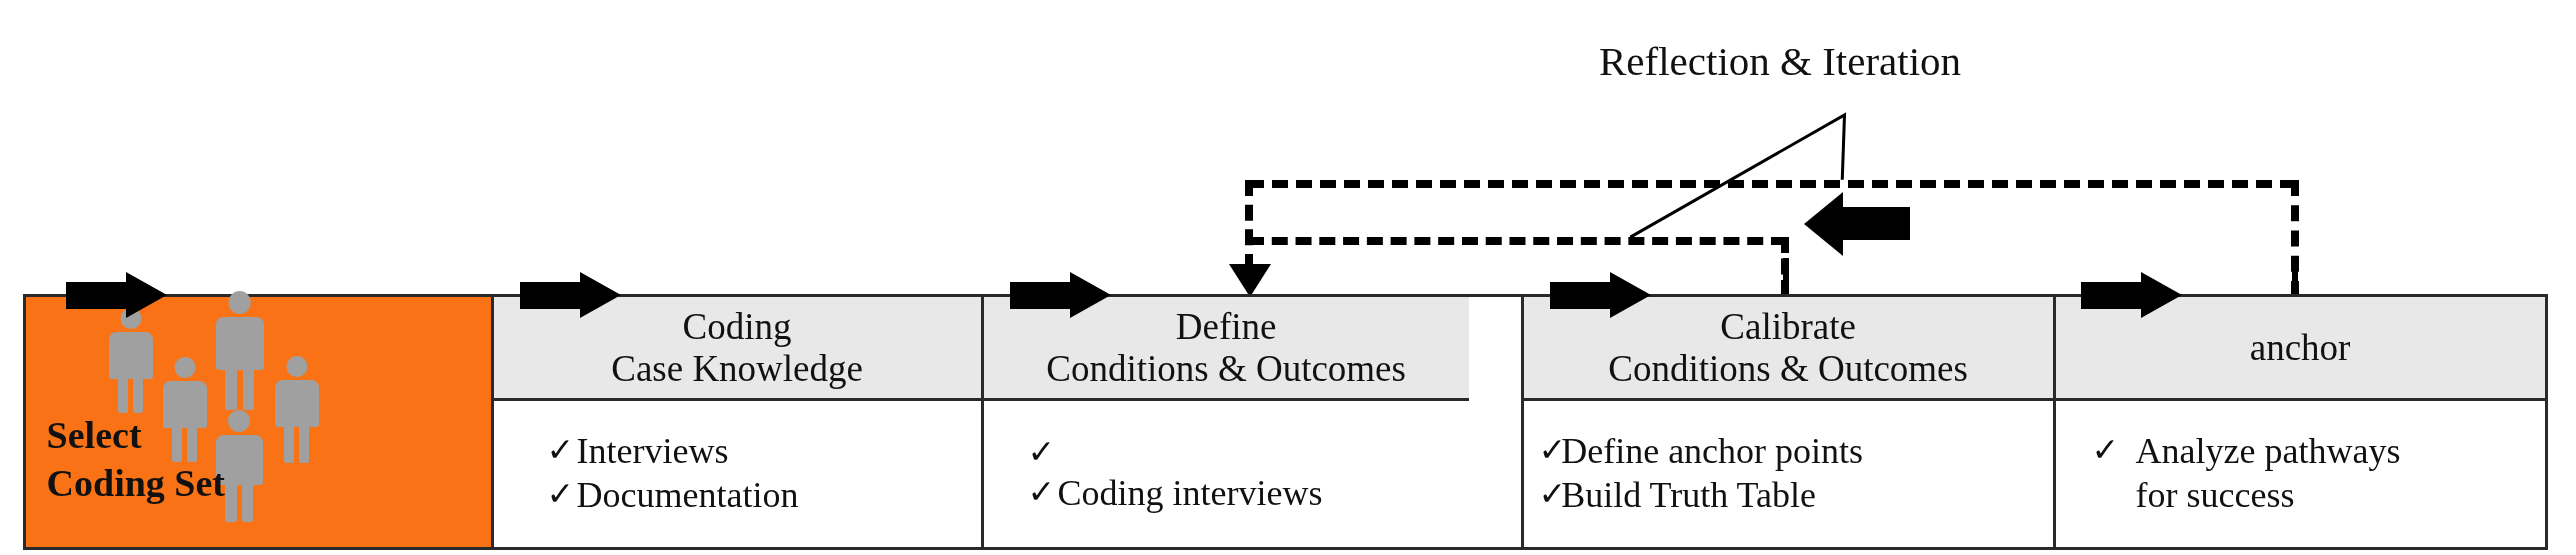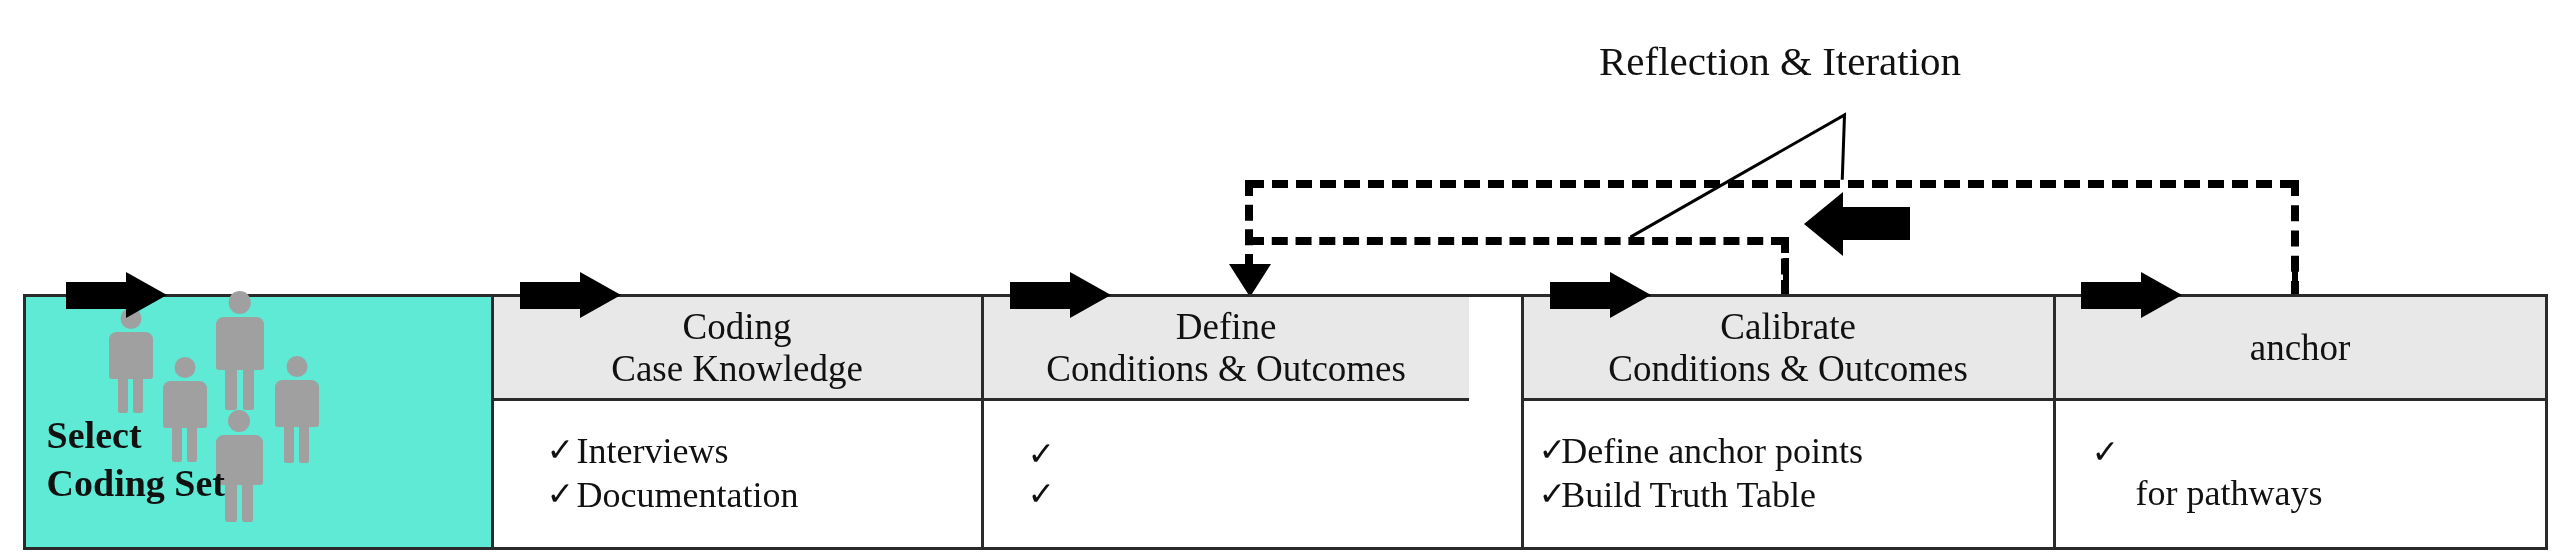--- a/index.html
+++ b/index.html
@@ -56,21 +56,21 @@
     display:inline-block;
     font-size:33px;
     line-height:1.22;
     flex:0 0 auto;
   }
   .bullet .btxt{display:inline-block;}
   
   .panel-plain{
     position:absolute;top:0;height:100%;
     box-sizing:border-box;
-    background:#5eead4;
+    background:#f97316;
   }
   .sample-label{
     position:absolute;
     left:21px;bottom:39px;
     font-size:38px;font-weight:bold;color:#111;
     line-height:1.28;
     white-space:nowrap;
   }
   
   .person{position:absolute;}
@@ -230,20 +230,21 @@
       <div class="panel-header">
         <span class="hl">Define</span>
         <span class="hl">Conditions  &amp; Outcomes</span>
       </div>
       <div class="panel-body" style="padding-left:44px;">
         <div class="bullet">
           <span class="chk" style="width:30px;">✓</span>
         </div>
         <div class="bullet">
           <span class="chk" style="width:30px;">✓</span>
+          <span class="btxt">Coding interviews</span>
         </div>
       </div>
     </div>
 
     <div class="panel divided" style="left:1495px;width:532px;">
       <div class="panel-header">
         <span class="hl">Calibrate</span>
         <span class="hl">Conditions  &amp; Outcomes</span>
       </div>
       <div class="panel-body" style="padding-left:15px;">
@@ -258,24 +259,25 @@
       </div>
     </div>
 
     <div class="panel divided" style="left:2027px;width:492px;">
       <div class="panel-header">
         <span class="hl">anchor</span>
       </div>
       <div class="panel-body" style="padding-left:36px;">
         <div class="bullet">
           <span class="chk" style="width:44px;">✓</span>
+          <span class="btxt">Analyze pathways</span>
         </div>
         <div class="bullet">
           <span class="chk" style="width:44px;"></span>
-          <span class="btxt">for pathways</span>
+          <span class="btxt">for success</span>
         </div>
       </div>
     </div>
 
   </div>
 
   <div class="rail-arrow" style="left:66px;top:240px;width:101px;height:47px;">
     <div class="shaft" style="top:9.8px;width:63px;height:27px;"></div>
     <div class="tip" style="left:60px;top:0;border-width:23.4px 0 23.4px 41px;"></div>
   </div>

